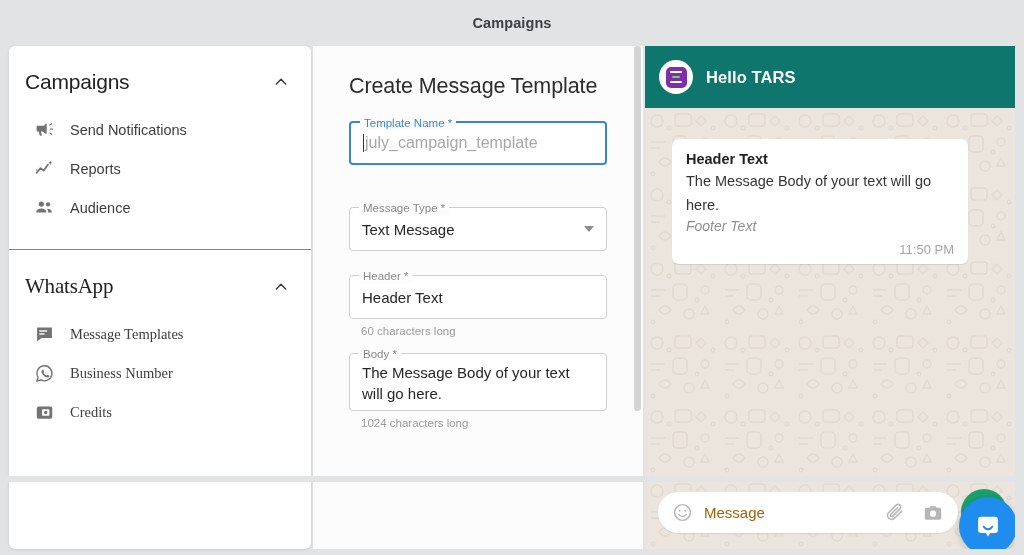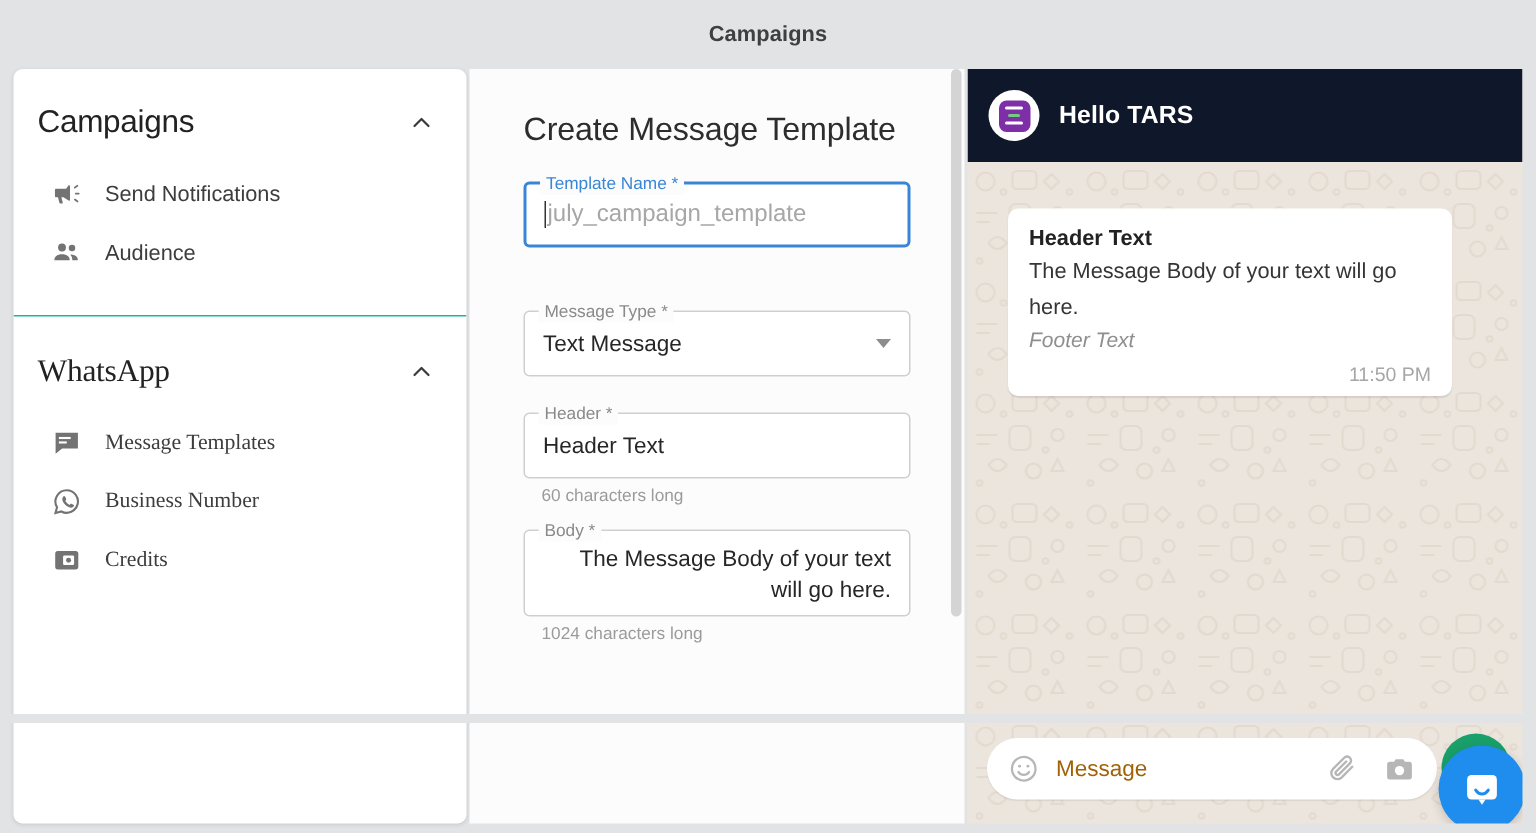--- a/index.html
+++ b/index.html
@@ -52,21 +52,20 @@
     background: #fcfcfc; overflow: hidden; padding-left: 40px;
   }
   .form-scroll { position: absolute; inset: 0; padding: 20px 36px 20px 36px; }
   .form-title { font-size: 21.5px; font-weight: 500; color: #2d2d2d; margin: 8px 0 22px 0; letter-spacing: -.1px; }
 
   .field { position: relative; margin-bottom: 6px; }
   .outline {
     position: relative; border: 1px solid #cfcfcf; border-radius: 4px;
     background: #fff; height: 44px; display: flex; align-items: center;
     padding: 0 12px;
-    text-align: right;
   }
   .outline.tall { height: 58px; align-items: flex-start; padding-top: 8px; }
   .outline.focused { border: 2px solid #3a86d6; }
   .legend {
     position: absolute; top: -7px; left: 9px; background: #fcfcfc;
     padding: 0 4px; font-size: 11.5px; color: #8a8a8a; line-height: 14px;
     white-space: nowrap;
   }
   .legend.blue { color: #3a86d6; }
   .val { font-size: 15px; color: #262626; }
@@ -90,21 +89,21 @@
     position: absolute; right: 2px; top: 0; width: 7px; height: 365px;
     background: #d4d4d4; border-radius: 4px;
   }
 
   
   .preview {
     position: absolute; left: 645px; top: 46px; width: 370px; height: 503px;
     overflow: hidden; background: #ece5dd;
   }
   .wa-header {
-    height: 62px; background: #0f172a; display: flex; align-items: center;
+    height: 62px; background: #0f766e; display: flex; align-items: center;
     padding: 10px 14px; gap: 13px;
   }
   .wa-avatar {
     width: 34px; height: 34px; border-radius: 50%; background: #fff; flex: none;
     display: flex; align-items: center; justify-content: center;
   }
   .wa-avatar .inner {
     width: 21px; height: 21px; border-radius: 5px; background: #7e2fa8;
     display: flex; flex-direction: column; justify-content: center; align-items: center; gap: 2.5px;
   }
@@ -178,20 +177,31 @@
             <svg viewBox="0 0 24 24" fill="currentColor">
               <path d="M3 9.5v4c0 .4.3.7.7.7h1.6l1.1 4.2c.1.4.4.6.8.6h1c.5 0 .9-.5.7-1l-1-3.8h1.6l3.9 2.6c.5.3 1.1 0 1.1-.6V5.8c0-.6-.6-.9-1.1-.6L11.5 7.8H3.7c-.4 0-.7.3-.7.7z"></path>
               <path d="M17.6 7.4a.7.7 0 0 1 .1-1l1.8-1.3a.7.7 0 1 1 .8 1.1l-1.8 1.3a.7.7 0 0 1-.9-.1z"></path>
               <path d="M18.2 11.5a.7.7 0 0 1 .7-.7h2.2a.7.7 0 1 1 0 1.4h-2.2a.7.7 0 0 1-.7-.7z"></path>
               <path d="M17.7 15.6a.7.7 0 0 1 .9-.1l1.8 1.3a.7.7 0 1 1-.8 1.1l-1.8-1.3a.7.7 0 0 1-.1-1z"></path>
             </svg>
           </span>
           <span class="si-label">Send Notifications</span>
         </div>
 
+        <div class="side-item">
+          <span class="si-ico">
+            <svg viewBox="0 0 24 24" fill="none" stroke="currentColor" stroke-width="1.9" stroke-linecap="round" stroke-linejoin="round">
+              <polyline points="3,17 7.5,11.5 11,14.5 16,7.5"></polyline>
+              <path d="M18.6 3.2l.7 1.7 1.7.7-1.7.7-.7 1.7-.7-1.7-1.7-.7 1.7-.7z" fill="currentColor" stroke="none"></path>
+              <path d="M13.6 9.6l.45 1.1 1.1.45-1.1.45-.45 1.1-.45-1.1-1.1-.45 1.1-.45z" fill="currentColor" stroke="none"></path>
+              <path d="M3.4 12.4l.4 1 1 .4-1 .4-.4 1-.4-1-1-.4 1-.4z" fill="currentColor" stroke="none"></path>
+            </svg>
+          </span>
+          <span class="si-label">Reports</span>
+        </div>
 
         <div class="side-item">
           <span class="si-ico">
             <svg viewBox="0 0 24 24" fill="currentColor">
               <circle cx="8.4" cy="8" r="3"></circle>
               <circle cx="16" cy="8.4" r="2.5"></circle>
               <path d="M2.6 17.2c0-2.5 2.6-4.1 5.8-4.1s5.8 1.6 5.8 4.1v.6H2.6z"></path>
               <path d="M15.4 13.4c2.8.15 5 1.6 5 3.8v.6h-4.2v-.6c0-1.5-.55-2.75-1.5-3.6z"></path>
             </svg>
           </span>

